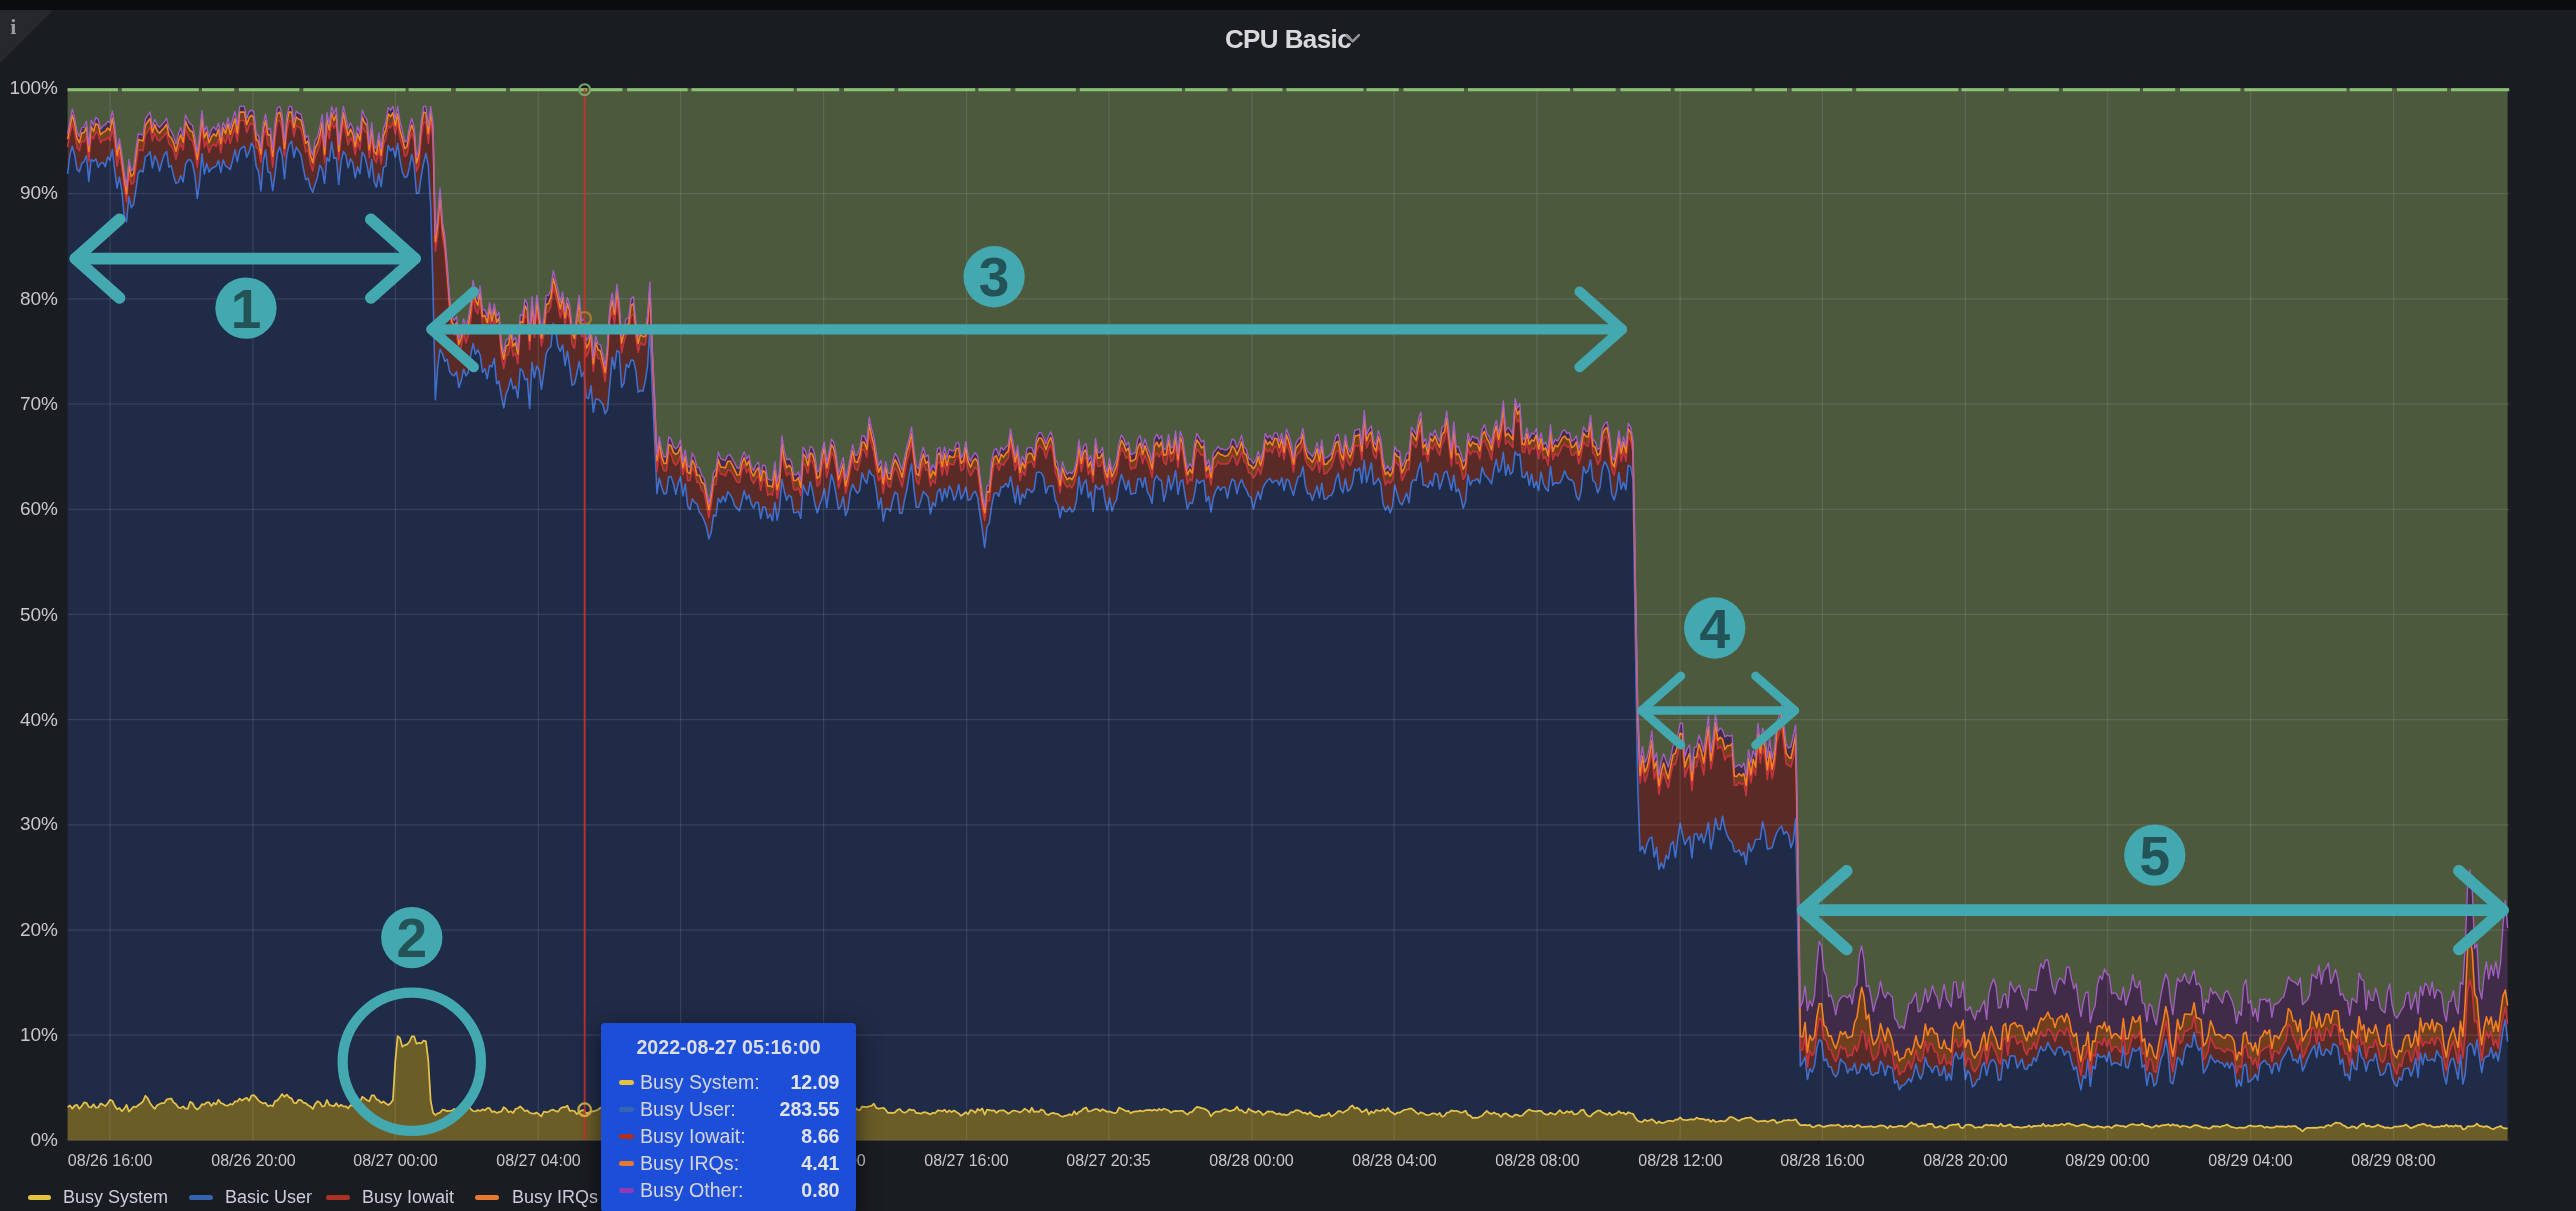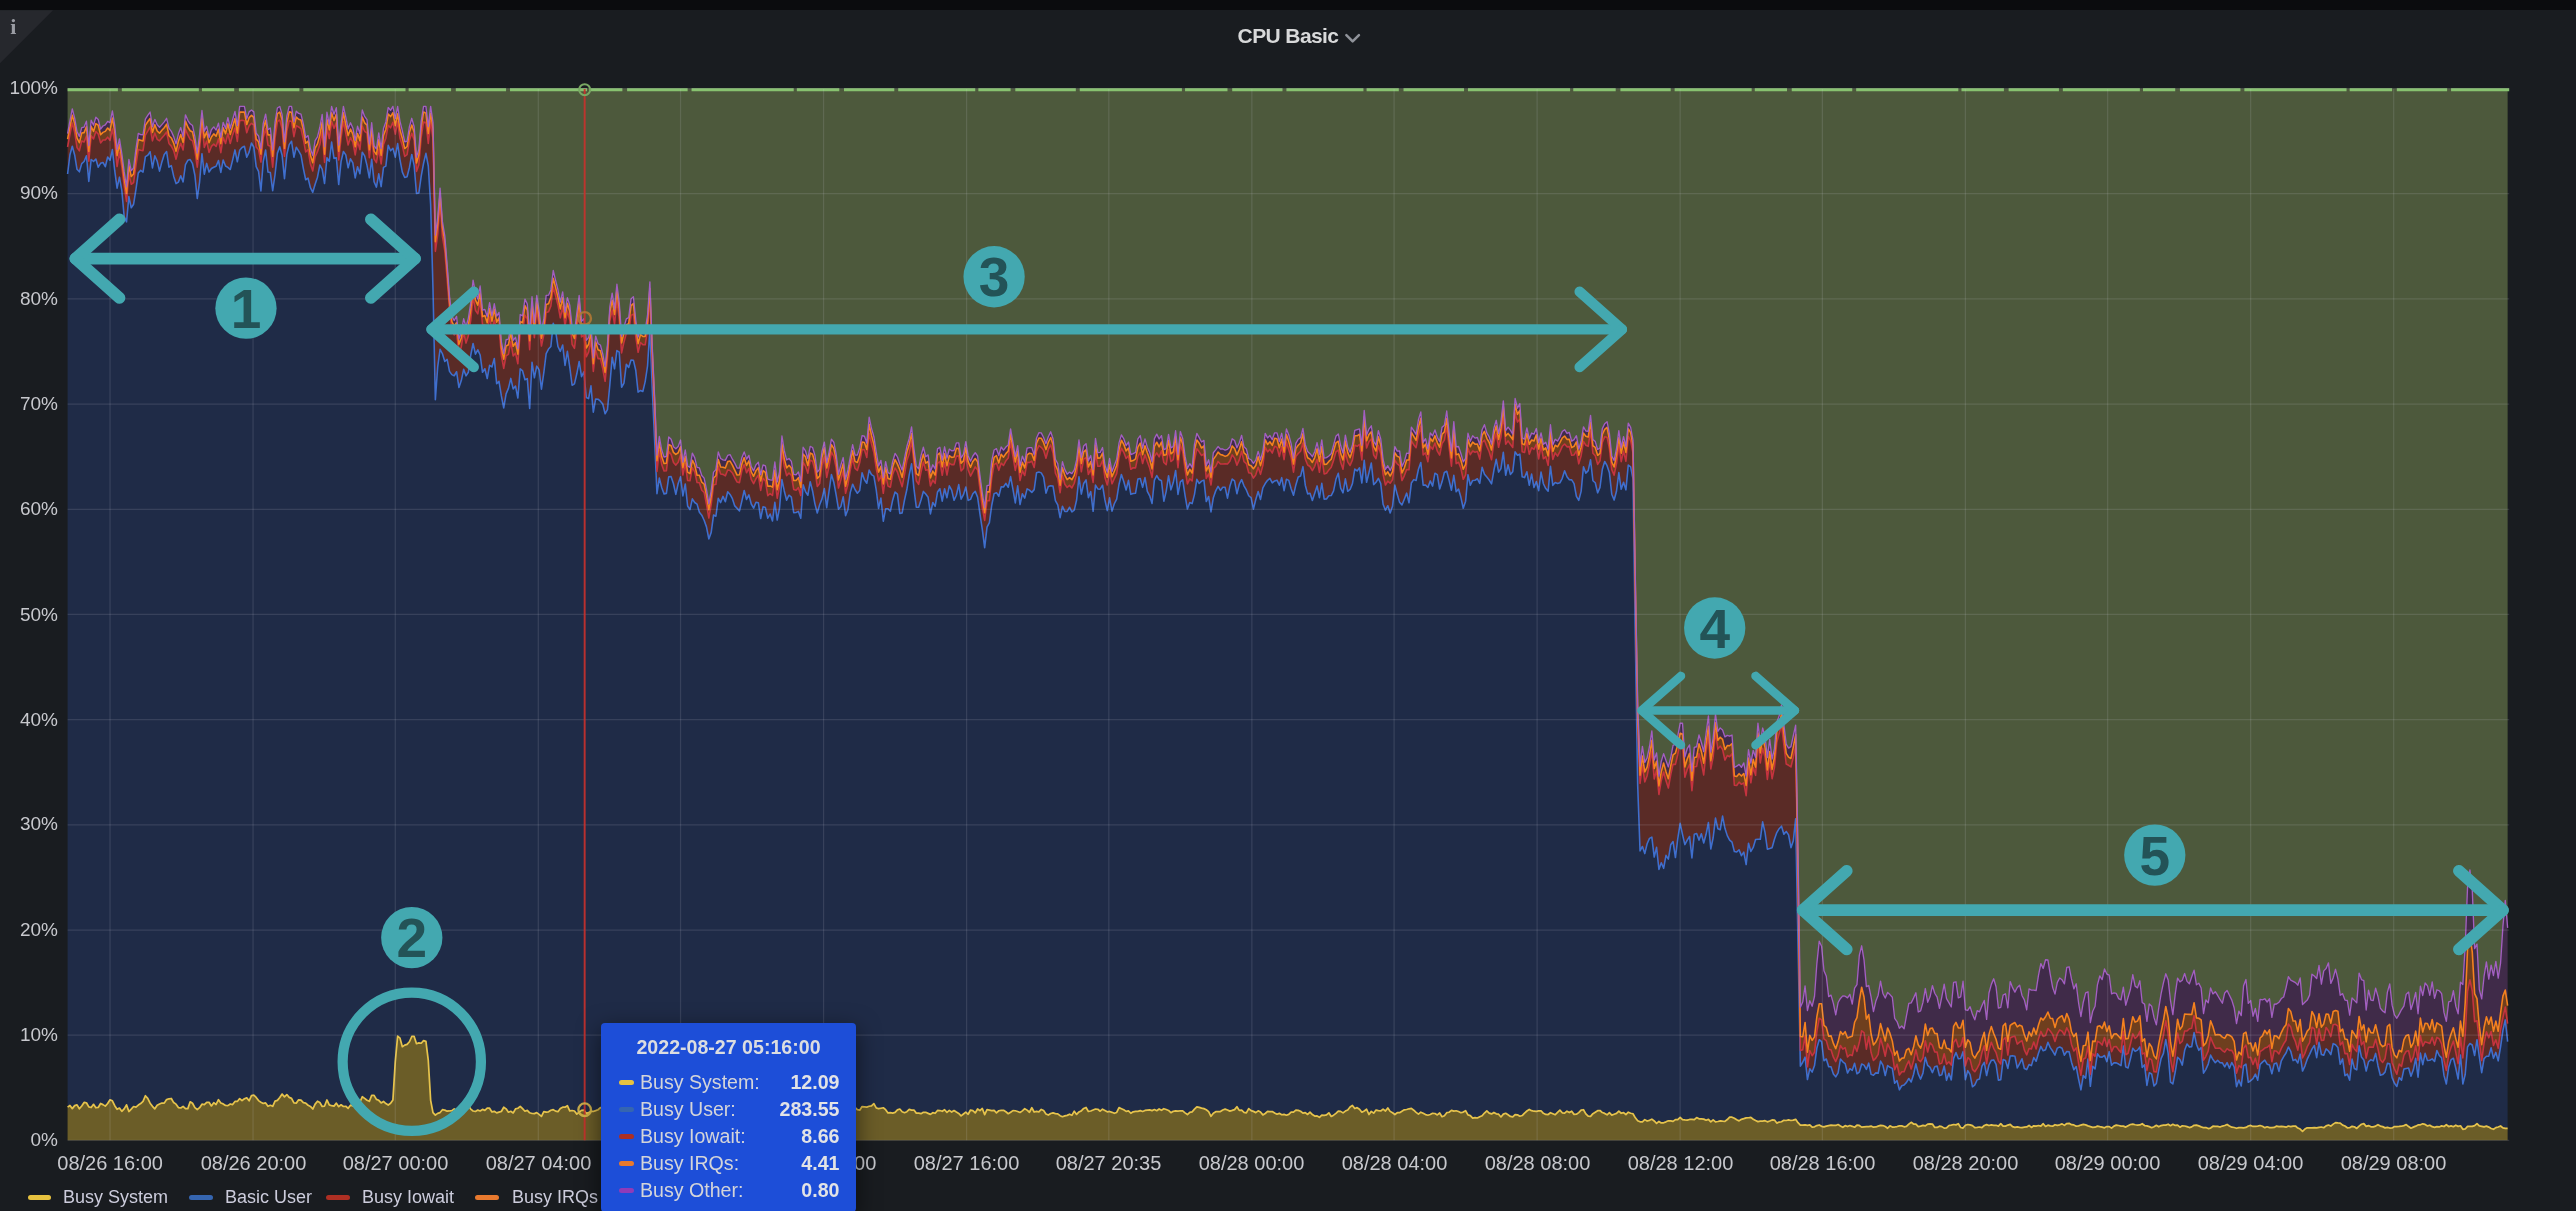--- a/index.html
+++ b/index.html
@@ -2,26 +2,26 @@
 <html style="font-size:12.6px"><head><meta charset="utf-8"><style>
 * { margin:0; padding:0; box-sizing:border-box; }
 html,body { width:2576px; height:1212px; background:#0b0c0e; overflow:hidden;
   font-family:"Liberation Sans", sans-serif; }
 #panel { position:absolute; left:0; top:10.2px; width:2576px; height:1202px; background:#191c20; }
 #corner { position:absolute; left:0; top:0; width:53px; height:53px; background:#26282d;
   clip-path:polygon(0 0, 100% 0, 0 100%); }
 #corner span { position:absolute; left:10.2px; top:3.9px; font-size:22px; font-weight:bold;
   color:#9a9ca3; font-family:"Liberation Serif", serif; }
 #title { position:absolute; left:0; top:14px; width:100%; text-align:center;
-  font-size:21px; font-weight:bold; color:#d8d9da; letter-spacing:-0.6px; }
+  font-size:26px; font-weight:bold; color:#d8d9da; letter-spacing:-0.6px; }
 #chev { position:absolute; left:1344px; top:22px; }
 #chart { position:absolute; left:0; top:0; }
 .yl { position:absolute; right:2518px; width:94px; text-align:right; font-size:19px;
   color:#c7c8cd; line-height:22px; }
-.xl { position:absolute; top:1152px; width:173px; text-align:center; font-size:20px;
+.xl { position:absolute; top:1152px; width:173px; text-align:center; font-size:16px;
   color:#c7c8cd; }
 #legend { position:absolute; left:0; top:1187px; width:100%; height:23.6px; font-size:18px;
   color:#ccccdc; }
 .lt { position:absolute; top:0; }
 .dash { position:absolute; top:7.9px; width:23.6px; height:5.5px; border-radius:2.8px; }
 #tooltip { position:absolute; left:601px; top:1023px; width:255px; height:189px;
   background:#1d4ed8; border-radius:3.9px; box-shadow:0 7.9px 23.6px rgba(0,0,0,0.55);
   font-size:19.6px; color:#d4d5d9; }
 #tt-title { text-align:center; margin-top:12.6px; font-weight:bold; font-size:19.6px; color:#dcdde0; }
 .tr { position:relative; height:27px; line-height:27px; }

